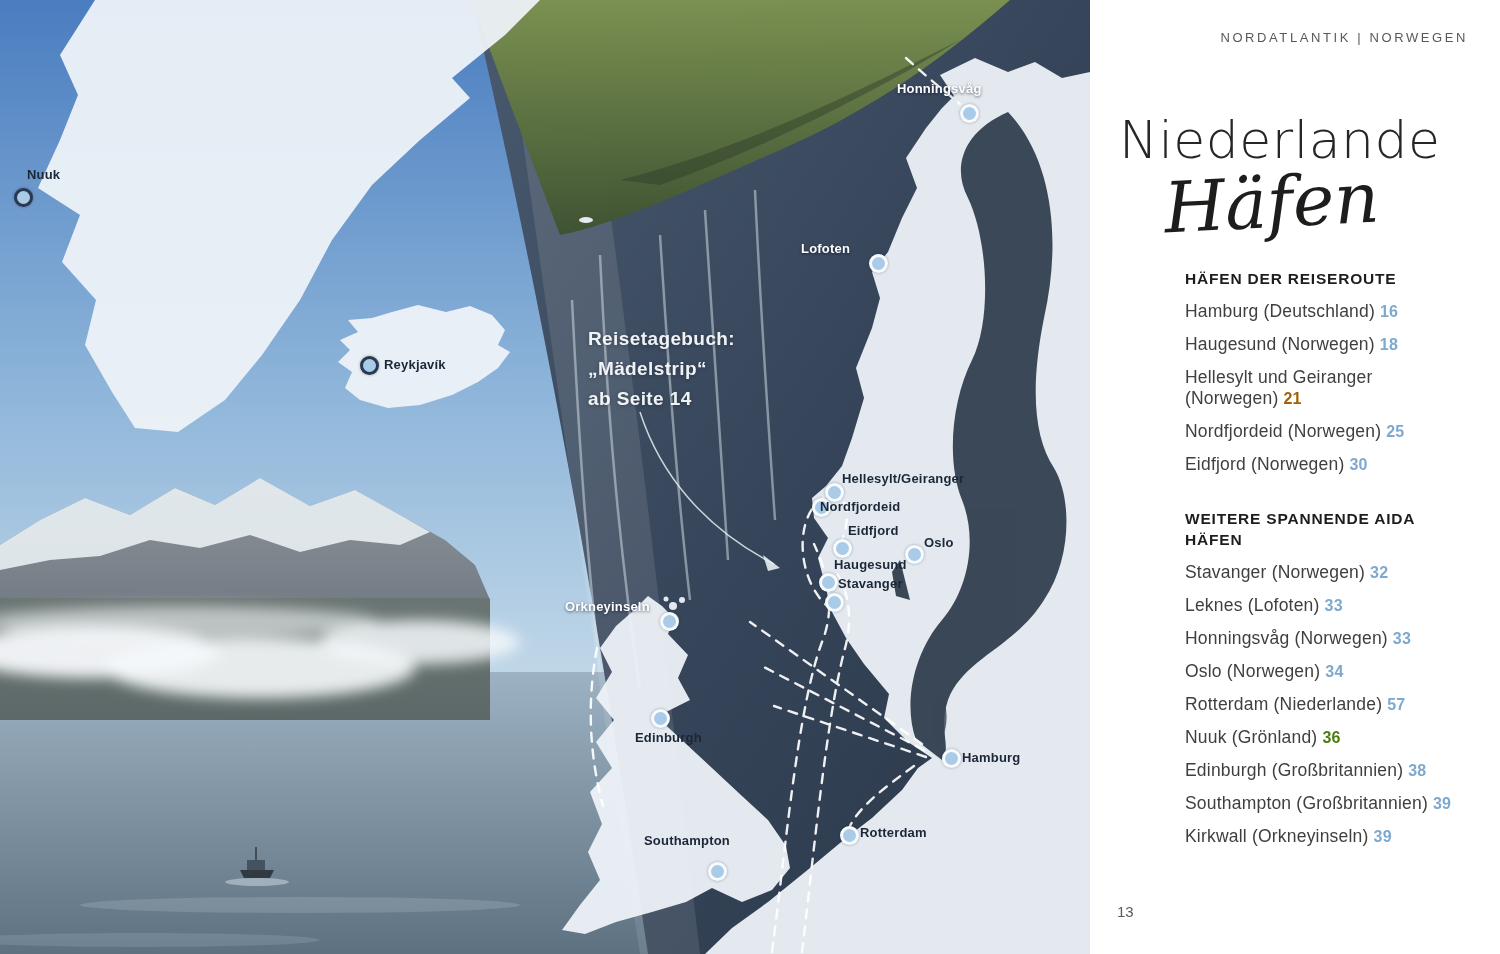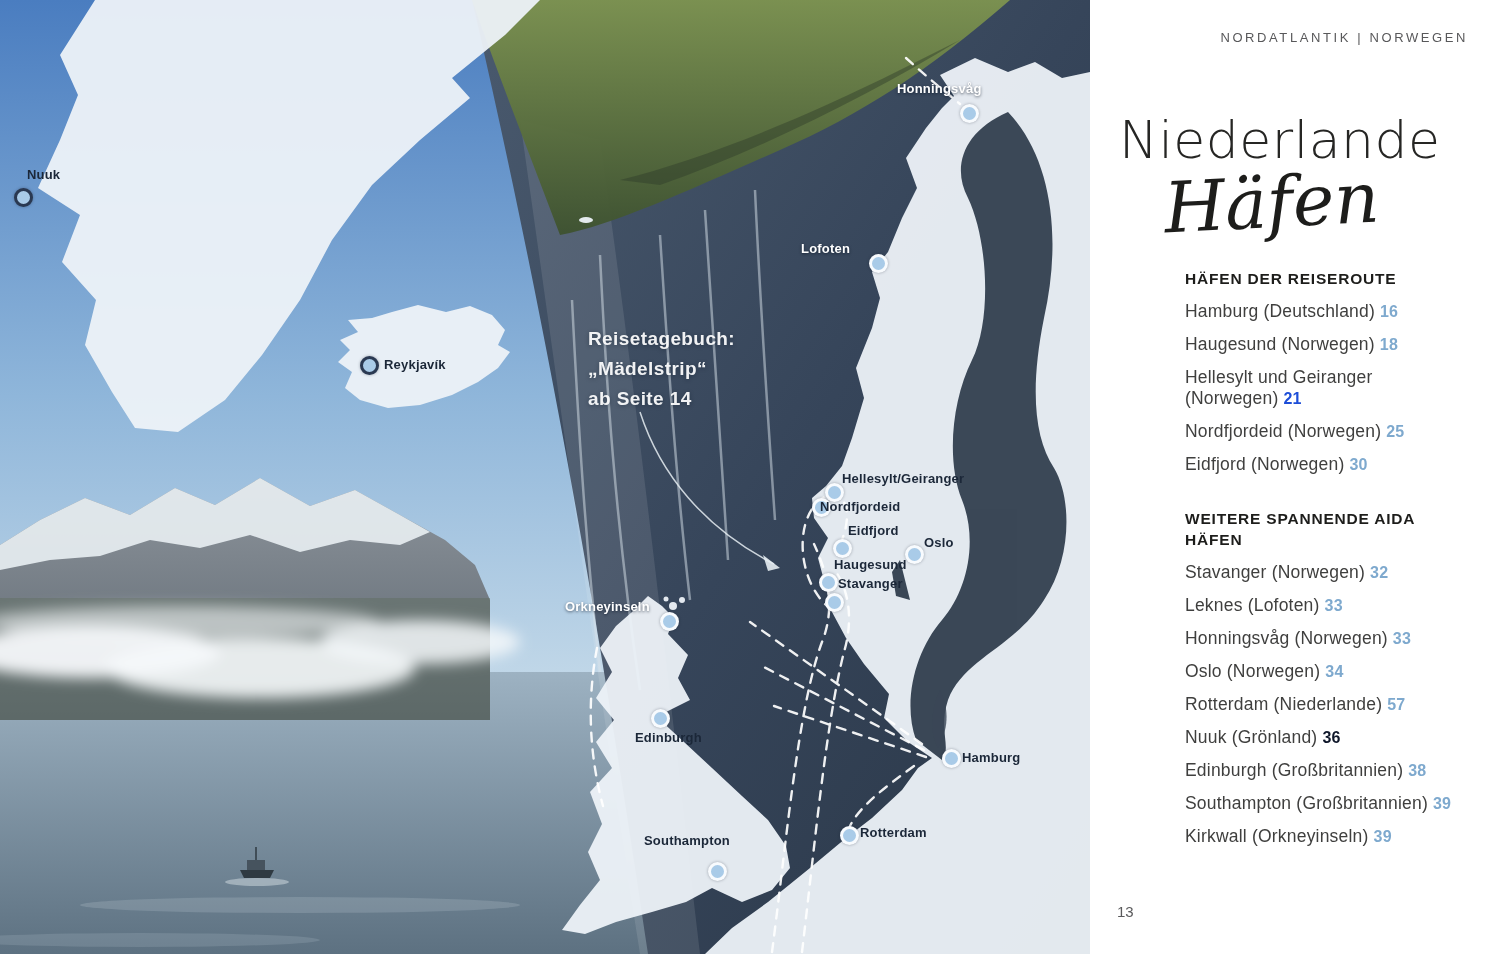--- a/index.html
+++ b/index.html
@@ -249,21 +249,21 @@
     <div class="toc">
       <h3>HÄFEN DER REISEROUTE</h3>
 
       <div class="toc-item">
         <span>Hamburg (Deutschland)</span><span class="pg" style="color:#7ea9ce;">16</span>
       </div>
       <div class="toc-item">
         <span>Haugesund (Norwegen)</span><span class="pg" style="color:#7ea9ce;">18</span>
       </div>
       <div class="toc-item">
-        <span>Hellesylt und Geiranger (Norwegen)</span><span class="pg" style="color:#1d4ed8;">21</span>
+        <span>Hellesylt und Geiranger (Norwegen)</span><span class="pg" style="color:#a16207;">21</span>
       </div>
       <div class="toc-item">
         <span>Nordfjordeid (Norwegen)</span><span class="pg" style="color:#7ea9ce;">25</span>
       </div>
       <div class="toc-item">
         <span>Eidfjord (Norwegen)</span><span class="pg" style="color:#7ea9ce;">30</span>
       </div>
 
       <h3 class="sec2-head">WEITERE SPANNENDE AIDA HÄFEN</h3>
 
@@ -276,21 +276,21 @@
       <div class="toc-item">
         <span>Honningsvåg (Norwegen)</span><span class="pg" style="color:#7ea9ce;">33</span>
       </div>
       <div class="toc-item">
         <span>Oslo (Norwegen)</span><span class="pg" style="color:#7ea9ce;">34</span>
       </div>
       <div class="toc-item">
         <span>Rotterdam (Niederlande)</span><span class="pg" style="color:#7ea9ce;">57</span>
       </div>
       <div class="toc-item">
-        <span>Nuuk (Grönland)</span><span class="pg" style="color:#0f172a;">36</span>
+        <span>Nuuk (Grönland)</span><span class="pg" style="color:#4d7c0f;">36</span>
       </div>
       <div class="toc-item">
         <span>Edinburgh (Großbritannien)</span><span class="pg" style="color:#7ea9ce;">38</span>
       </div>
       <div class="toc-item">
         <span>Southampton (Großbritannien)</span><span class="pg" style="color:#7ea9ce;">39</span>
       </div>
       <div class="toc-item">
         <span>Kirkwall (Orkneyinseln)</span><span class="pg" style="color:#7ea9ce;">39</span>
       </div>

